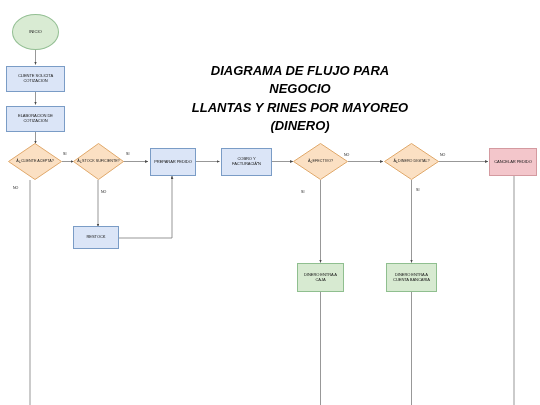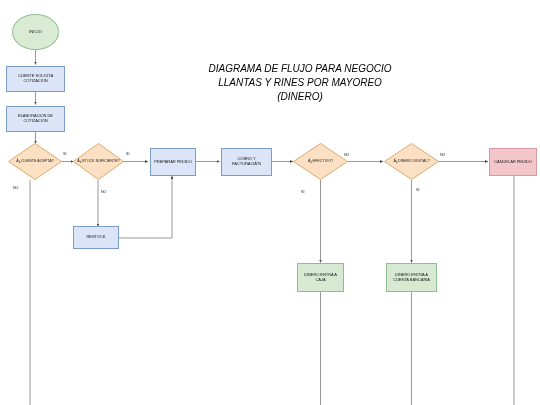--- a/index.html
+++ b/index.html
@@ -63,23 +63,23 @@
   }
   .edge-label{
     position:absolute;
     font-size:3.6px;
     color:#202020;
     white-space:nowrap;
   }
   .title{
     position:absolute;
     text-align:center;
-    font-weight:normal;
+    font-weight:bold;
     font-style:italic;
-    font-size:10px;
+    font-size:13px;
     line-height:1.42;
     color:#000;
     white-space:pre-line;
   }
 </style>
 </head>
 <body>
 
 <div id="canvas">
 

